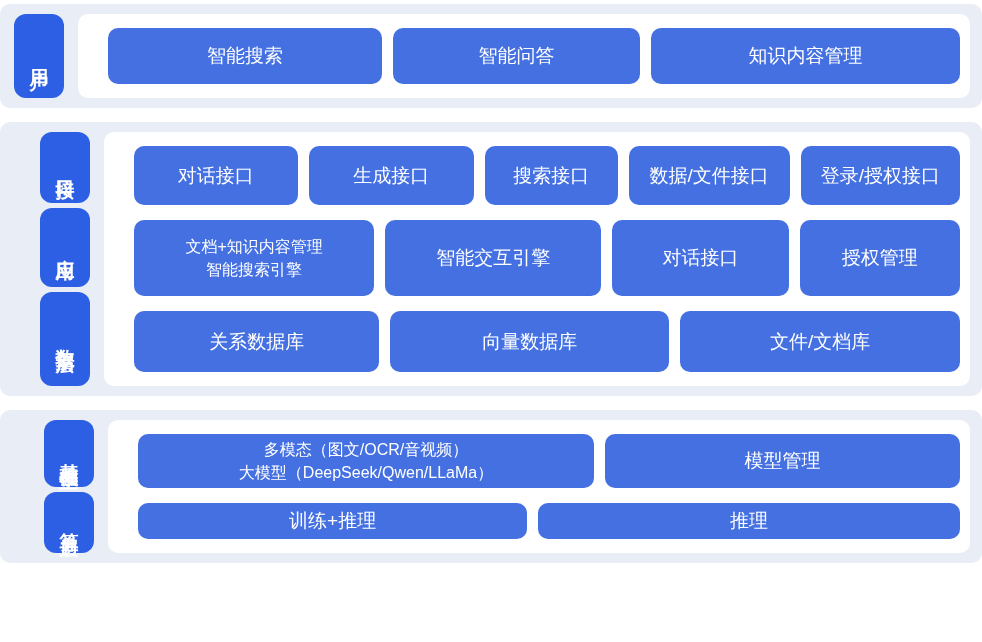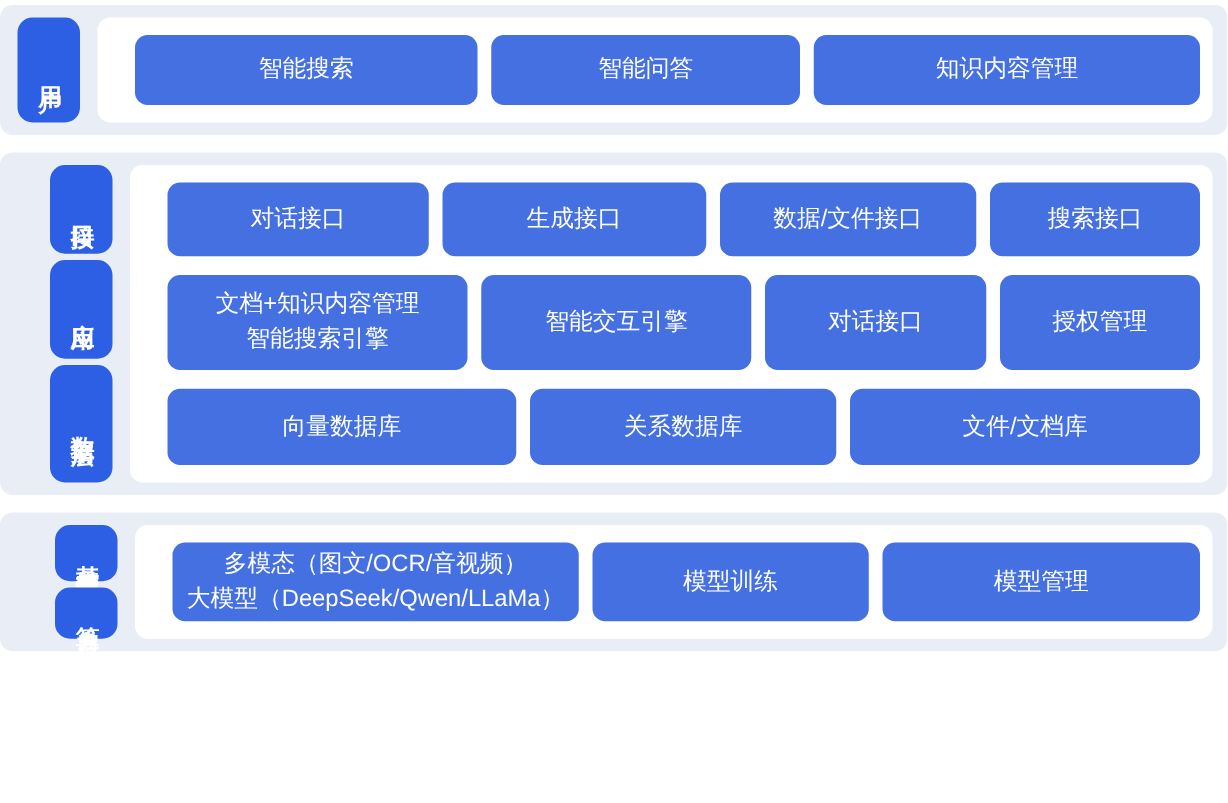--- a/index.html
+++ b/index.html
@@ -39,21 +39,21 @@
     padding:14px 10px 14px 30px; gap:15px;
   }
   .row { display:flex; gap:11px; flex:1 1 0; }
   .box {
     background:#4470e2; color:#fff; border-radius:10px;
     display:flex; align-items:center; justify-content:center;
     text-align:center; font-size:19px; font-weight:500;
     white-space:pre-line; line-height:1.45;
     padding:4px 8px;
   }
-  .box-sm { font-size:19px; }
+  .box-sm { font-size:16px; }
 </style>
 </head>
 <body>
 
 <div class="page">
 
   <section class="band band-user">
     <div class="labels">
       <div class="side-label">用户</div>
     </div>
@@ -69,46 +69,50 @@
   <section class="band band-middle">
     <div class="labels">
       <div class="side-label" style="flex:73 1 0">接口</div>
       <div class="side-label" style="flex:81 1 0">应用</div>
       <div class="side-label" style="flex:97 1 0">数据层</div>
     </div>
     <div class="panel">
       <div class="row" style="flex:58 1 0">
         <div class="box" style="flex:171 1 0">对话接口</div>
         <div class="box" style="flex:173 1 0">生成接口</div>
+        <div class="box" style="flex:135 1 0">搜索接口</div>
         <div class="box" style="flex:168 1 0">数据/文件接口</div>
-        <div class="box" style="flex:135 1 0">搜索接口</div>
+        <div class="box" style="flex:166 1 0">登录/授权接口</div>
       </div>
       <div class="row" style="flex:74 1 0">
         <div class="box box-sm" style="flex:253 1 0">文档+知识内容管理
 智能搜索引擎</div>
         <div class="box" style="flex:226 1 0">智能交互引擎</div>
         <div class="box" style="flex:181 1 0">对话接口</div>
         <div class="box" style="flex:163 1 0">授权管理</div>
       </div>
       <div class="row" style="flex:60 1 0">
+        <div class="box" style="flex:253 1 0">关系数据库</div>
         <div class="box" style="flex:290 1 0">向量数据库</div>
-        <div class="box" style="flex:253 1 0">关系数据库</div>
         <div class="box" style="flex:291 1 0">文件/文档库</div>
       </div>
     </div>
   </section>
 
   <section class="band band-bottom">
     <div class="labels">
       <div class="side-label" style="flex:105 1 0">基础模型</div>
       <div class="side-label" style="flex:97 1 0">算力层</div>
     </div>
     <div class="panel">
       <div class="row" style="flex:72 1 0">
         <div class="box box-sm" style="flex:331 1 0">多模态（图文/OCR/音视频）
 大模型（DeepSeek/Qwen/LLaMa）</div>
-        <div class="box" style="flex:220 1 0">模型训练</div>
         <div class="box" style="flex:255 1 0">模型管理</div>
+      </div>
+      <div class="row" style="flex:89 1 0">
+        <div class="box" style="flex:400 1 0">训练+推理</div>
+        <div class="box" style="flex:435 1 0">推理</div>
       </div>
     </div>
   </section>
 
 </div>
 
 </body></html>

